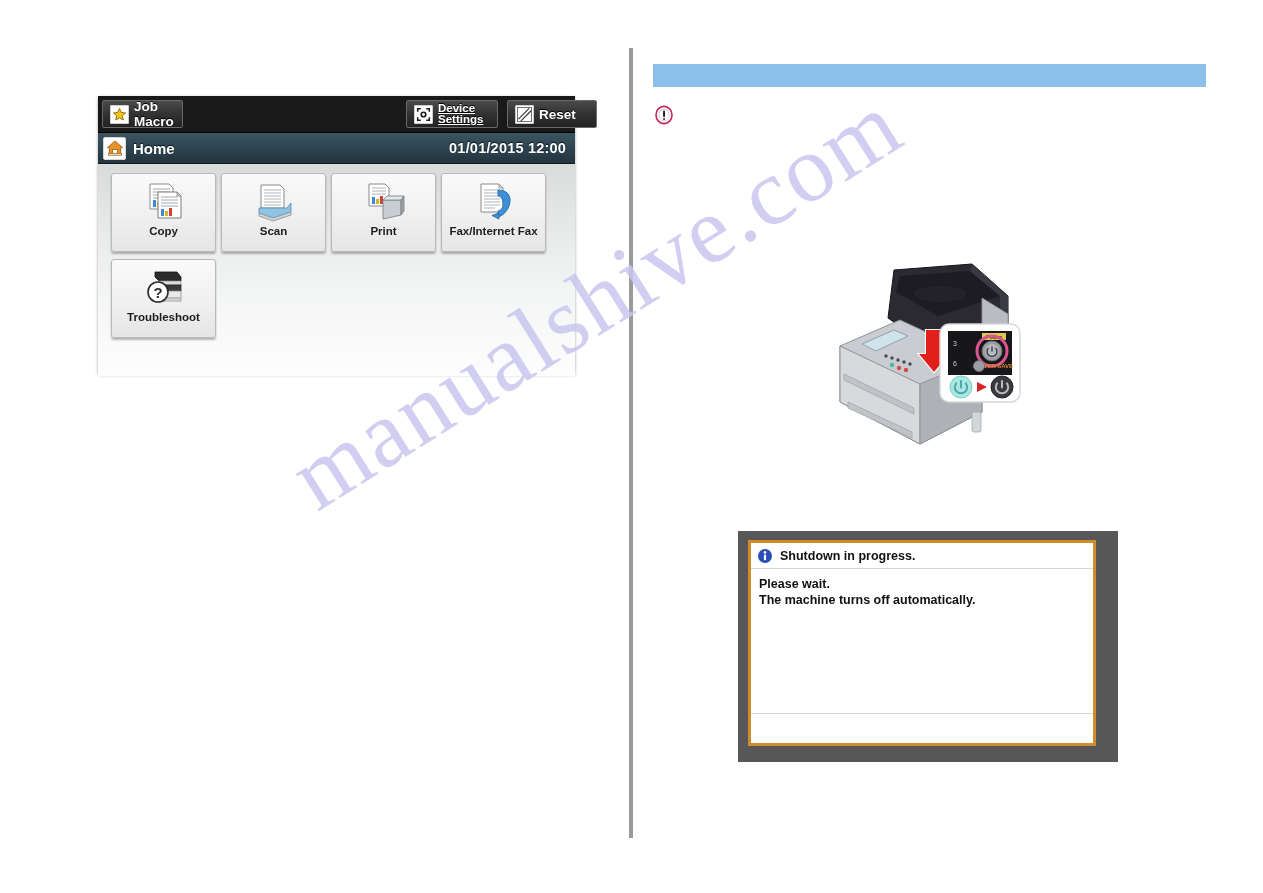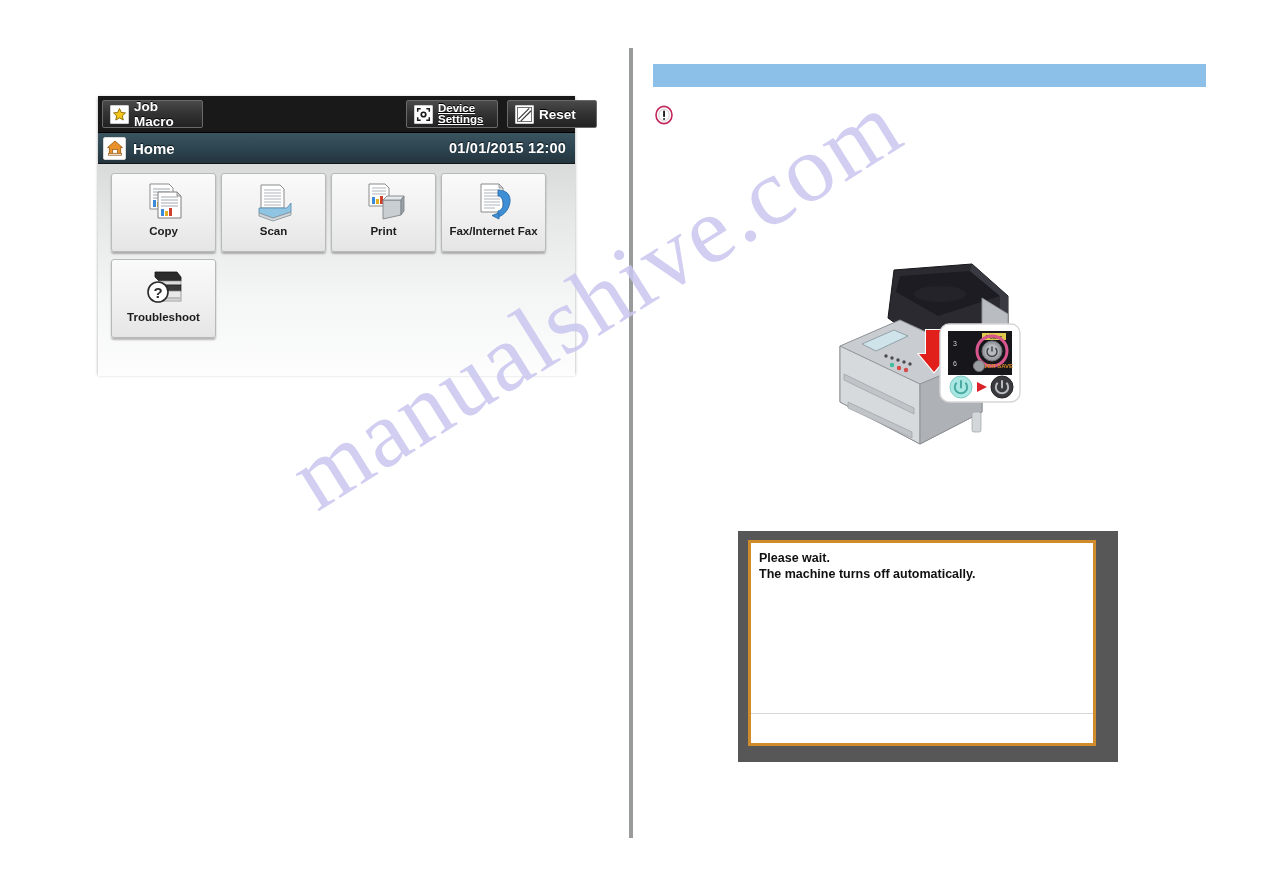--- a/index.html
+++ b/index.html
@@ -47,21 +47,21 @@
   .tb-btn{
     position:absolute;top:4px;height:28px;
     background:linear-gradient(180deg,#4a4a4a 0%,#343434 45%,#222 100%);
     border:1px solid #6a6a6a;border-radius:2px;
     display:flex;align-items:center;
     color:#ffffff;font-size:13.5px;font-weight:bold;
     padding:0 7px;box-sizing:border-box;
     text-shadow:0 -1px 0 #000;
   }
   .tb-btn.two-line{line-height:11.5px;font-size:11.5px;}
-  #btn-jobmacro{left:4px;width:101px;}
+  #btn-jobmacro{left:4px;width:81px;}
   #btn-devset{left:308px;width:92px;text-decoration:underline;}
   #btn-reset{left:409px;width:90px;}
 
   .tb-ico{
     width:17px;height:17px;margin-right:5px;flex:0 0 auto;
     background:#fff;border:1px solid #cfcfcf;border-radius:1px;
     display:flex;align-items:center;justify-content:center;
     overflow:hidden;
   }
   .lbl2{display:flex;flex-direction:column;justify-content:center;}
@@ -390,20 +390,30 @@
     <polygon points="155,120 165,125 155,130" fill="#d9232a"></polygon>
     <circle cx="180" cy="125" r="11" fill="#3a3a3e" stroke="#232327" stroke-width="1"></circle>
     <path d="M180,119 v6.5" stroke="#b9bcc0" stroke-width="2" fill="none" stroke-linecap="round"></path>
     <path d="M175.6,120.8 a6.2,6.2 0 1 0 8.8,0" stroke="#b9bcc0" stroke-width="2" fill="none"></path>
   </svg>
 </div>
 
 <div id="dialog-outer">
   <div id="dialog-inner">
 
+    <div id="dlg-header">
+      <span id="dlg-info-ico">
+        <svg width="16" height="16" viewBox="0 0 16 16">
+          <circle cx="8" cy="8" r="7" fill="#2b4fb5"></circle>
+          <circle cx="8" cy="4.4" r="1.3" fill="#ffffff"></circle>
+          <rect x="6.9" y="6.6" width="2.2" height="5.6" rx="1" fill="#ffffff"></rect>
+        </svg>
+      </span>
+      <span id="dlg-title">Shutdown in progress.</span>
+    </div>
 
     <div id="dlg-body">
       <div class="line">Please wait.</div>
       <div class="line">The machine turns off automatically.</div>
     </div>
 
     <div id="dlg-footer"></div>
   </div>
 </div>
 

